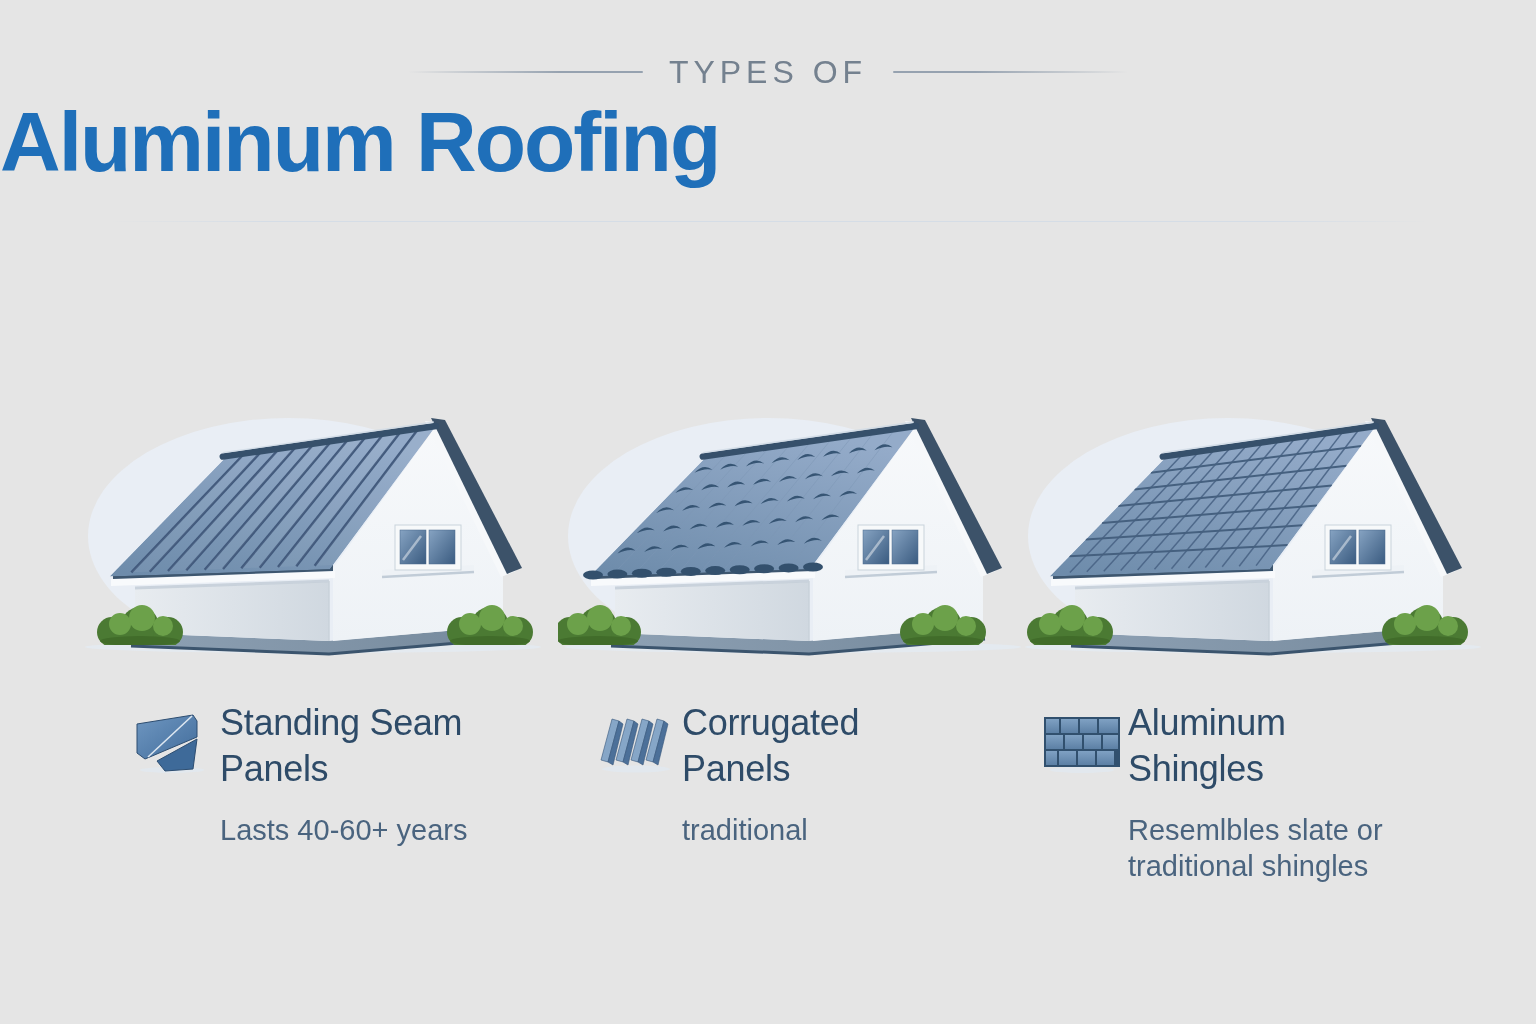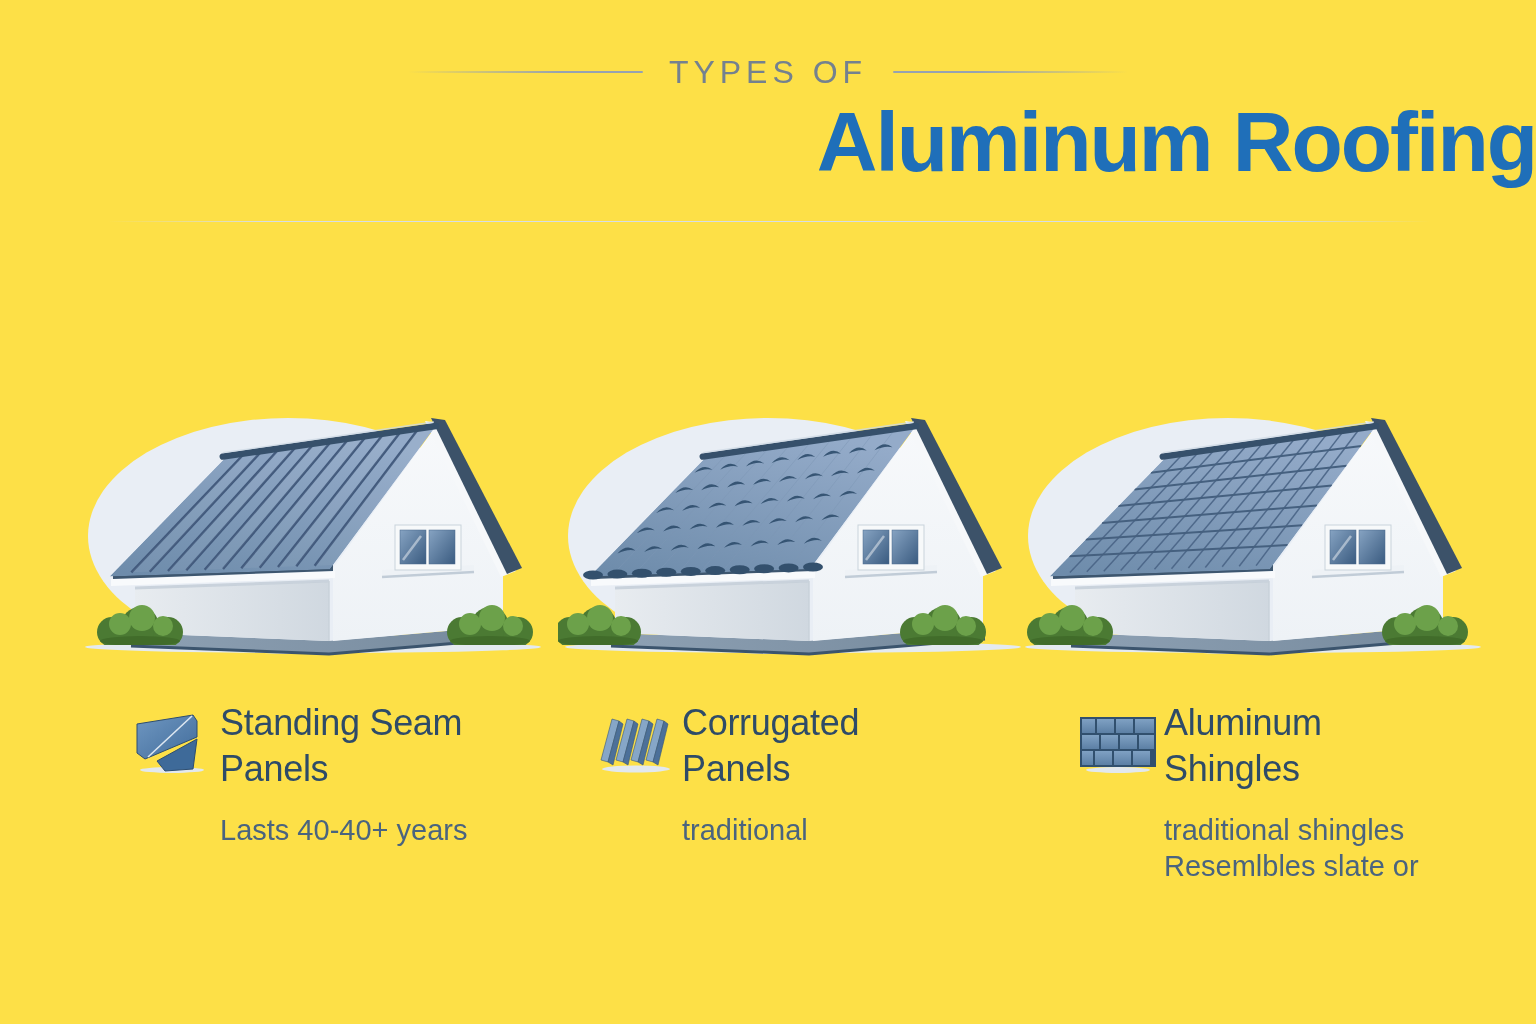--- a/index.html
+++ b/index.html
@@ -1,37 +1,37 @@
 <!DOCTYPE html>
 <html><head>
 <meta charset="utf-8">
 <style>
   html,body{margin:0;padding:0;background:#f8f9fc;}
-  .canvas{position:relative;width:1536px;height:1024px;background:#fde047;
+  .canvas{position:relative;width:1536px;height:1024px;background:#e5e5e5;
           font-family:"Liberation Sans",sans-serif;overflow:hidden;}
 
   
   .eyebrow-row{position:absolute;top:52px;left:0;width:100%;height:40px;
                display:flex;align-items:center;justify-content:center;gap:26px;}
   .eyebrow-line{width:235px;height:2px;border-radius:1px;}
   .eyebrow-line.left{background:linear-gradient(to right,rgba(150,162,176,0),#96a2b0 65%);}
   .eyebrow-line.right{background:linear-gradient(to left,rgba(150,162,176,0),#96a2b0 65%);}
   .eyebrow-text{font-size:32px;letter-spacing:5px;color:#74818f;font-weight:400;}
-  .title{position:absolute;top:94px;left:0;width:100%;text-align:right;
+  .title{position:absolute;top:94px;left:0;width:100%;text-align:left;
          font-size:84px;font-weight:700;color:#1f6fb9;letter-spacing:-2px;}
   .divider{position:absolute;top:221px;left:108px;width:1322px;height:1px;
            background:linear-gradient(to right,rgba(213,221,230,0),#d5dde6 12%,#d5dde6 88%,rgba(213,221,230,0));}
 
   
   .house{position:absolute;top:398px;width:470px;height:265px;}
   #house-0{left:78px}#house-1{left:558px}#house-2{left:1018px}
 
   
   .section{position:absolute;top:700px;width:470px;height:220px;}
-  #section-0{left:80px}#section-1{left:542px}#section-2{left:1024px}
+  #section-0{left:80px}#section-1{left:542px}#section-2{left:988px}
   .section .icon{position:absolute;left:50px;top:10px;width:86px;height:64px;}
   .section .texts{position:absolute;left:140px;top:0;width:330px;}
   .heading{font-size:36px;font-weight:400;color:#2e4b68;line-height:46px;letter-spacing:-0.3px;}
   .heading span{display:block;}
   .desc{margin-top:20px;font-size:29px;font-weight:400;color:#4a647f;line-height:36px;}
   .desc span{display:block;}
 </style>
 </head>
 <body>
 
@@ -390,21 +390,21 @@
         <path d="M62,6 L18,47" stroke="#dde7f1" stroke-width="1.6" fill="none"></path>
         <path d="M27,51 L67,29 L63,59 L35,61 Z" fill="#3e6a99" stroke="#2d4d70" stroke-width="1"></path>
       </svg>
     </span>
     <div class="texts">
       <div class="heading">
         <span>Standing Seam</span>
         <span>Panels</span>
       </div>
       <div class="desc">
-        <span>Lasts 40-40+ years</span>
+        <span>Lasts 40-60+ years</span>
       </div>
     </div>
   </div>
 
   <div class="section" id="section-1">
     <span class="icon">
       <svg width="86" height="64" viewBox="0 0 86 64">
         <ellipse cx="44" cy="59" rx="34" ry="3.5" fill="#e2e8ee"></ellipse>
         <g stroke="#35567a" stroke-width="0.6">
           <path d="M9,50 L20,9 L27,11 L16,52 Z" fill="#86a6c7"></path>
@@ -455,19 +455,19 @@
             <rect x="59" y="41" width="17" height="14"></rect>
         </g>
       </svg>
     </span>
     <div class="texts">
       <div class="heading">
         <span>Aluminum</span>
         <span>Shingles</span>
       </div>
       <div class="desc">
+        <span>Resemlbles slate or</span>
         <span>traditional shingles</span>
-        <span>Resemlbles slate or</span>
       </div>
     </div>
   </div>
 
 </div>
 
 </body></html>

